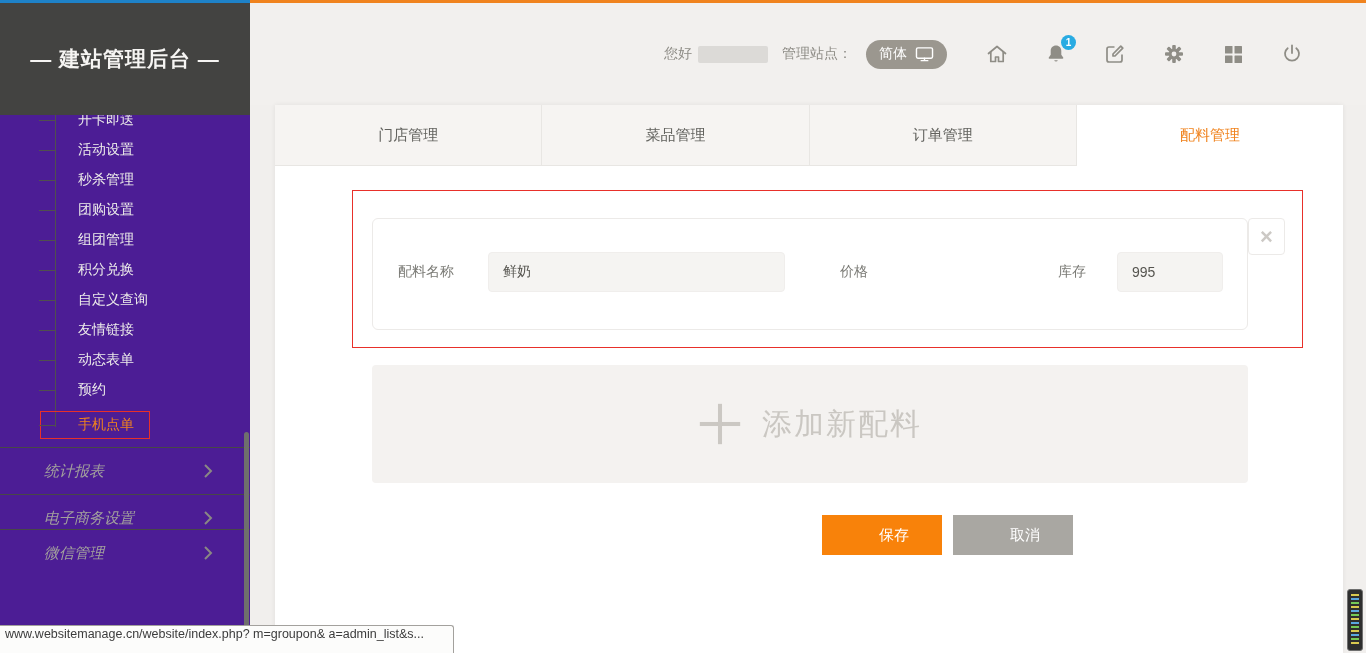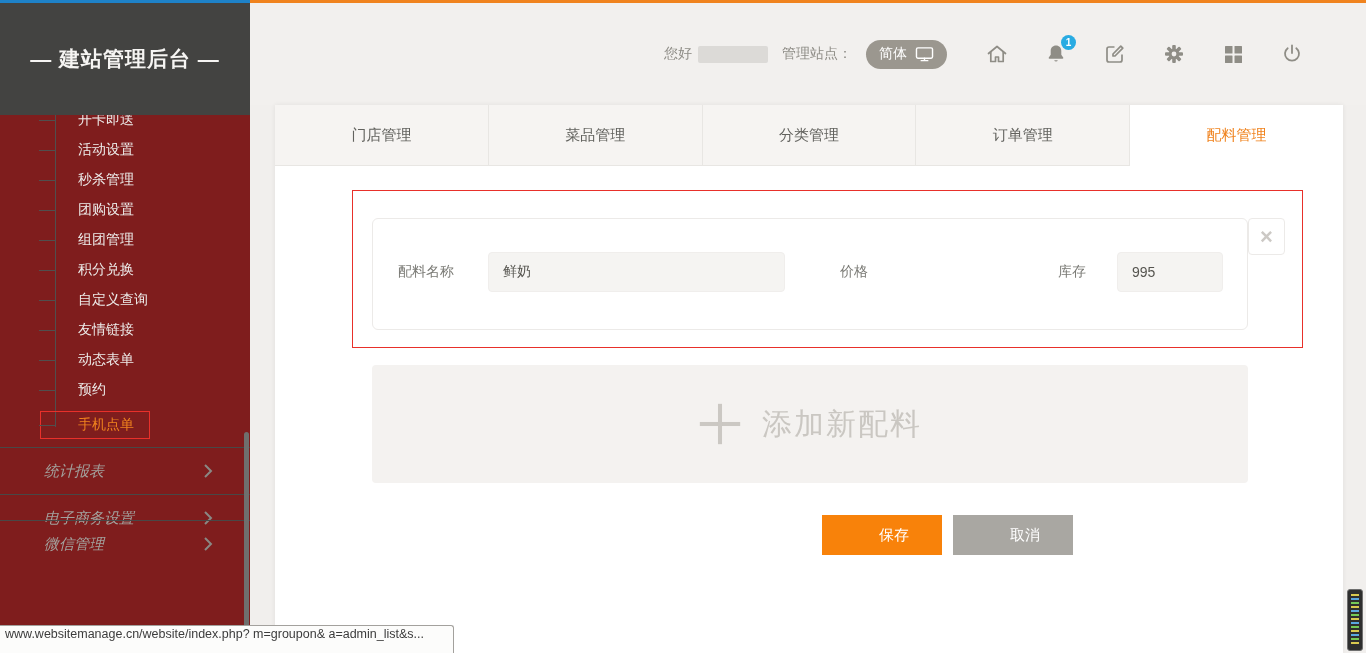--- a/index.html
+++ b/index.html
@@ -4,21 +4,21 @@
 <style>
   * { box-sizing: border-box; margin: 0; padding: 0; }
   html,body { width:1366px; height:653px; overflow:hidden; }
   body { font-family:"Liberation Sans","DejaVu Sans",sans-serif; background:#f1efed; position:relative; }
 
   
   .topline-blue   { position:absolute; left:0; top:0; width:250px; height:3px; background:#1e82c8; z-index:5; }
   .topline-orange { position:absolute; left:250px; top:0; right:0; height:3px; background:#f0831e; z-index:5; }
 
   
-  .sidebar { position:absolute; left:0; top:3px; width:250px; bottom:0; background:#7f1d1d; }
+  .sidebar { position:absolute; left:0; top:3px; width:250px; bottom:0; background:#4c1d95; }
   .sidebar-head { position:absolute; left:0; top:0; width:100%; height:112px; background:#434341;
                   display:flex; align-items:center; justify-content:center; }
   .sidebar-title { color:#f6f5f3; font-size:21px; font-weight:bold; letter-spacing:1px; }
   .menu { position:absolute; left:0; top:112px; right:0; bottom:0; overflow:hidden; }
   .treeline { position:absolute; left:55px; top:-6px; width:1px; height:318px; background:#504f4e; }
   .menu-item { position:absolute; left:78px; transform:translateY(-50%); color:#edecea; font-size:14px;
                white-space:nowrap; cursor:pointer; }
   .menu-item::before { content:""; position:absolute; left:-39px; top:50%; width:17px; height:1px; background:#504f4e; }
   .menu-item.selected { color:#f0831e; }
   .sel-box { position:absolute; left:40px; top:296px; width:110px; height:28px; border:1px solid #e8302a; }
@@ -121,21 +121,21 @@
       <svg class="chev" viewBox="0 0 10 16" fill="none" stroke="#8a8884" stroke-width="2">
           <path d="M2 2l6 6-6 6"></path>
         </svg>
     </div>
     <div class="section" style="top:379px">
       <span>电子商务设置</span>
       <svg class="chev" viewBox="0 0 10 16" fill="none" stroke="#8a8884" stroke-width="2">
           <path d="M2 2l6 6-6 6"></path>
         </svg>
     </div>
-    <div class="section" style="top:405px">
+    <div class="section" style="top:414px">
       <span>微信管理</span>
       <svg class="chev" viewBox="0 0 10 16" fill="none" stroke="#8a8884" stroke-width="2">
           <path d="M2 2l6 6-6 6"></path>
         </svg>
     </div>
     <div class="menu-end-divider"></div>
     <div class="side-scrollthumb"></div>
   </div>
 </div>
 
@@ -198,21 +198,20 @@
           </svg>
       </div>
     </div>
   </div>
 </div>
 
 <div class="panel">
   <div class="tabs">
     <div class="tab">门店管理</div>
     <div class="tab">菜品管理</div>
-    <div class="tab">分类管理</div>
     <div class="tab">订单管理</div>
     <div class="tab active">配料管理</div>
   </div>
 
   <div class="sel-rect"></div>
 
   <div class="card"></div>
   <div class="close-btn">×</div>
 
   <span class="f-label" style="left:123px">配料名称</span>

